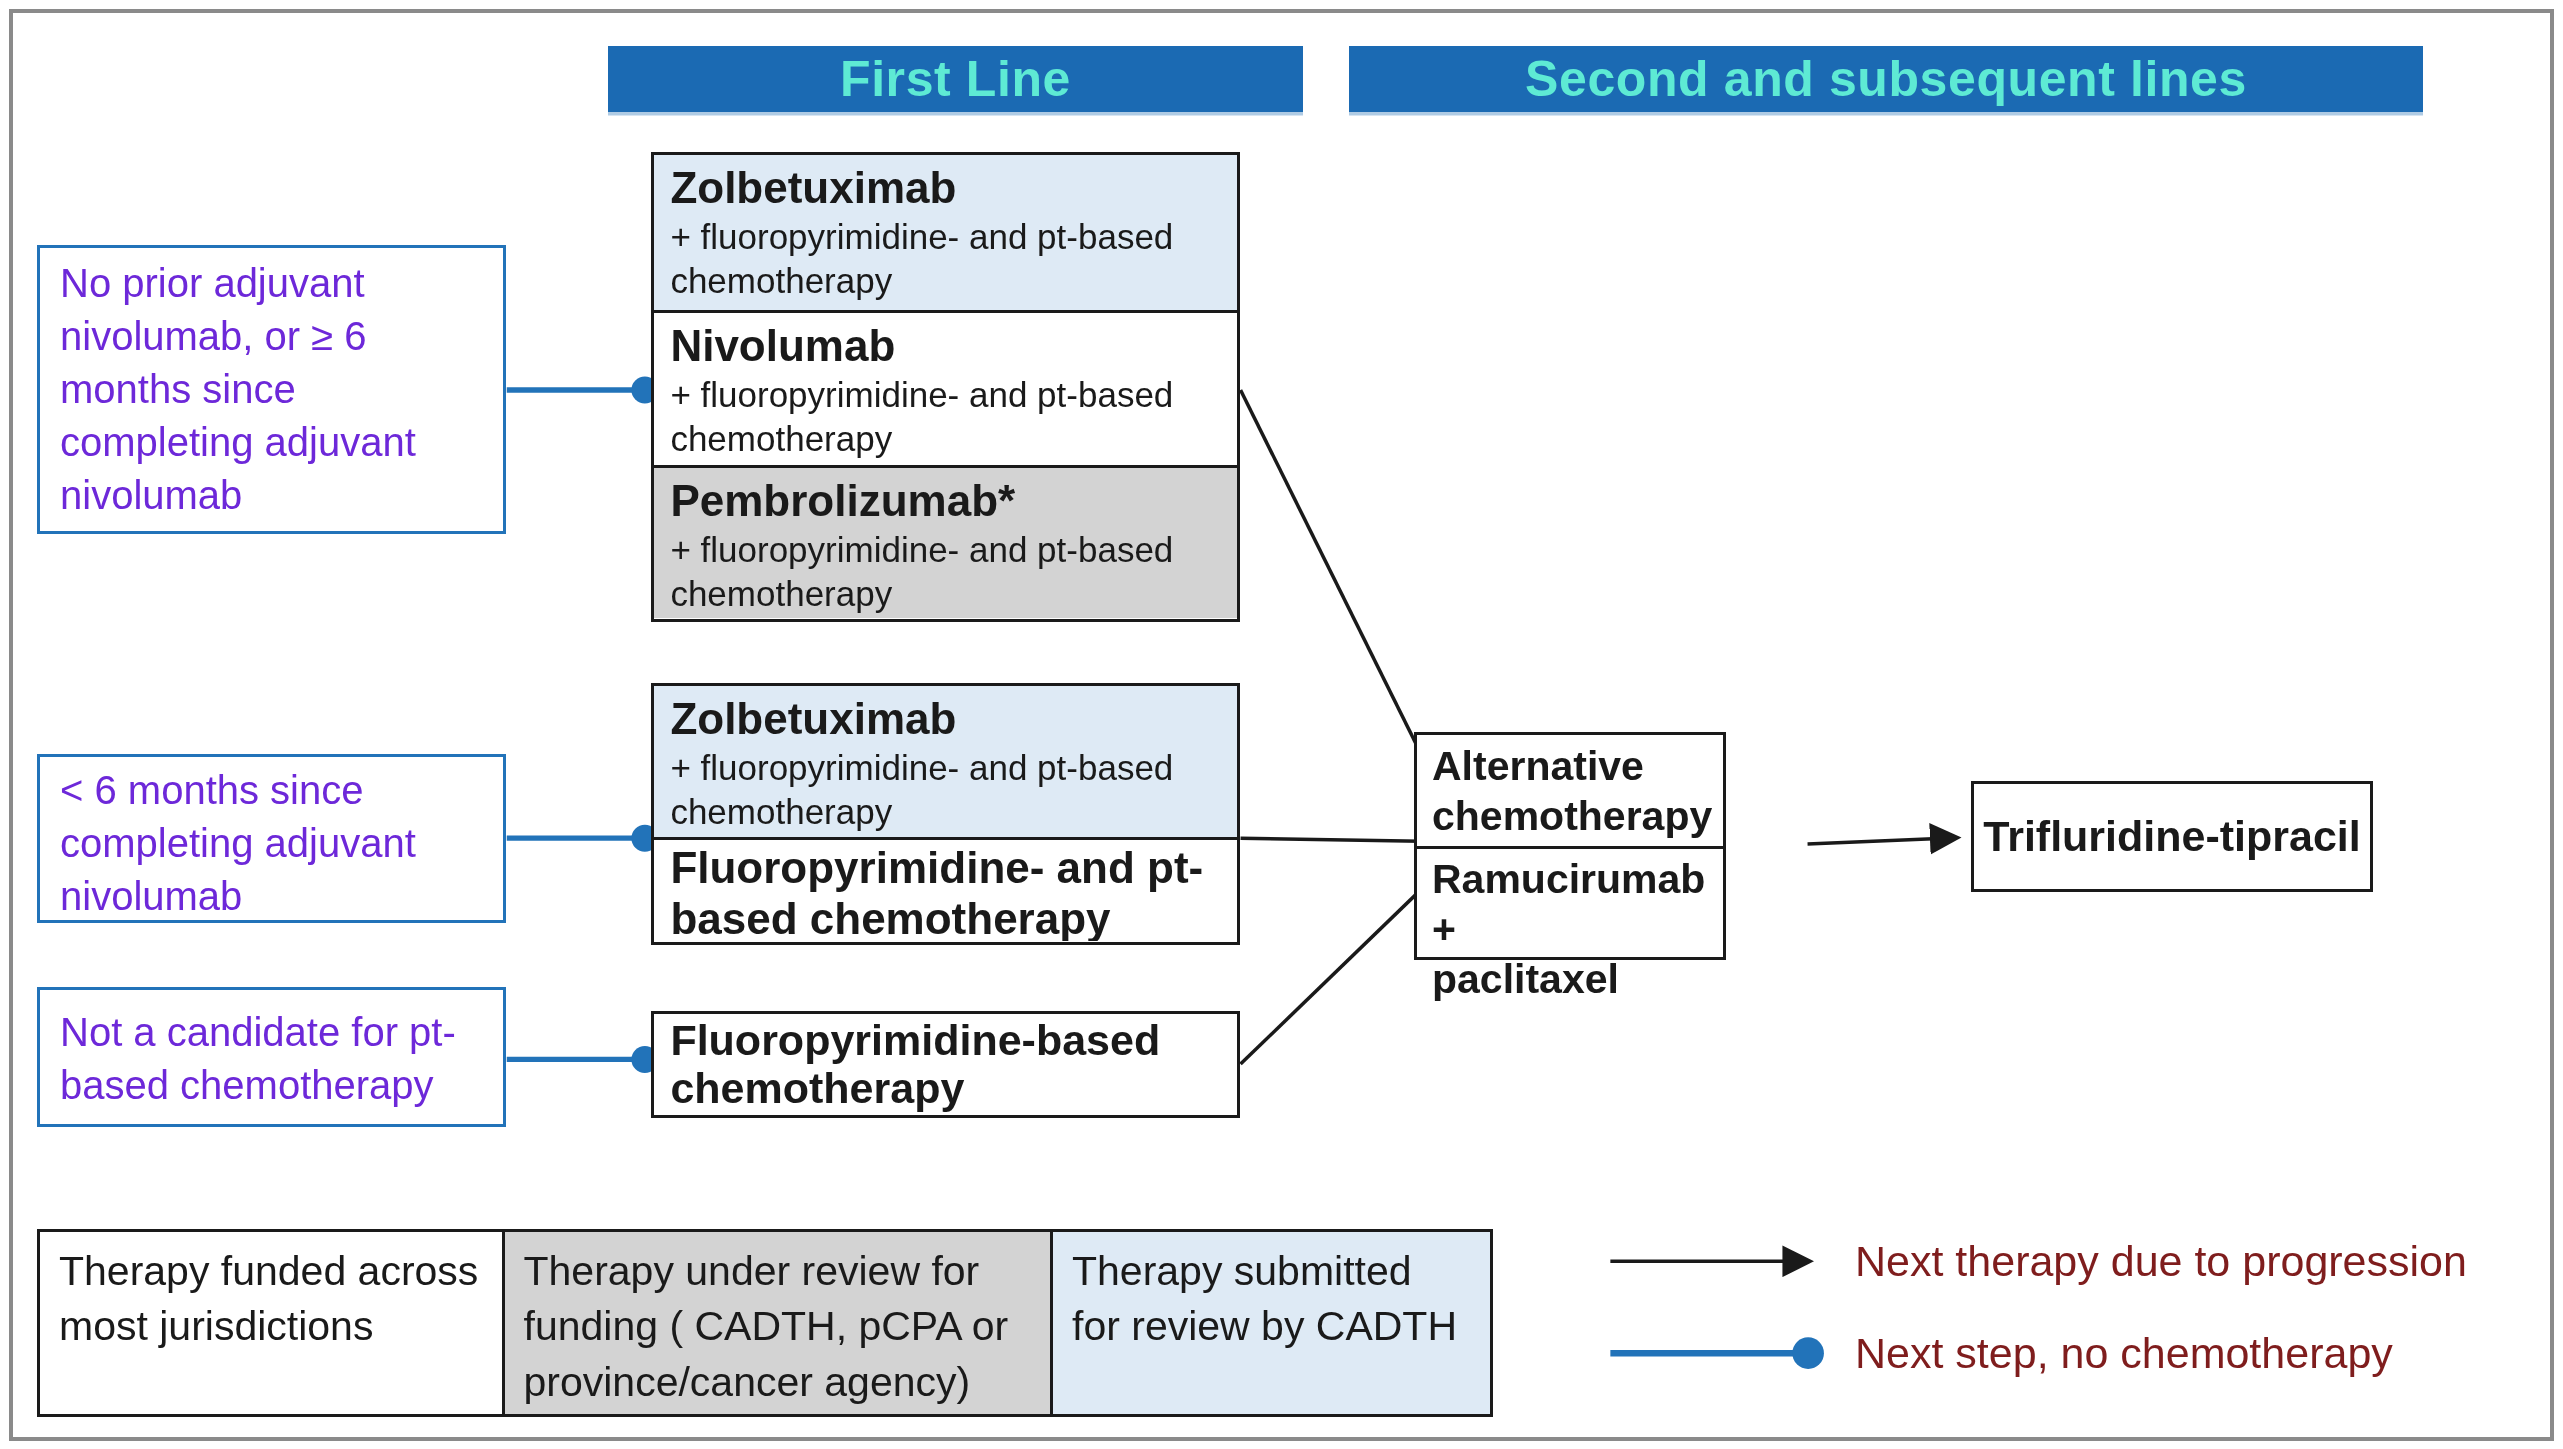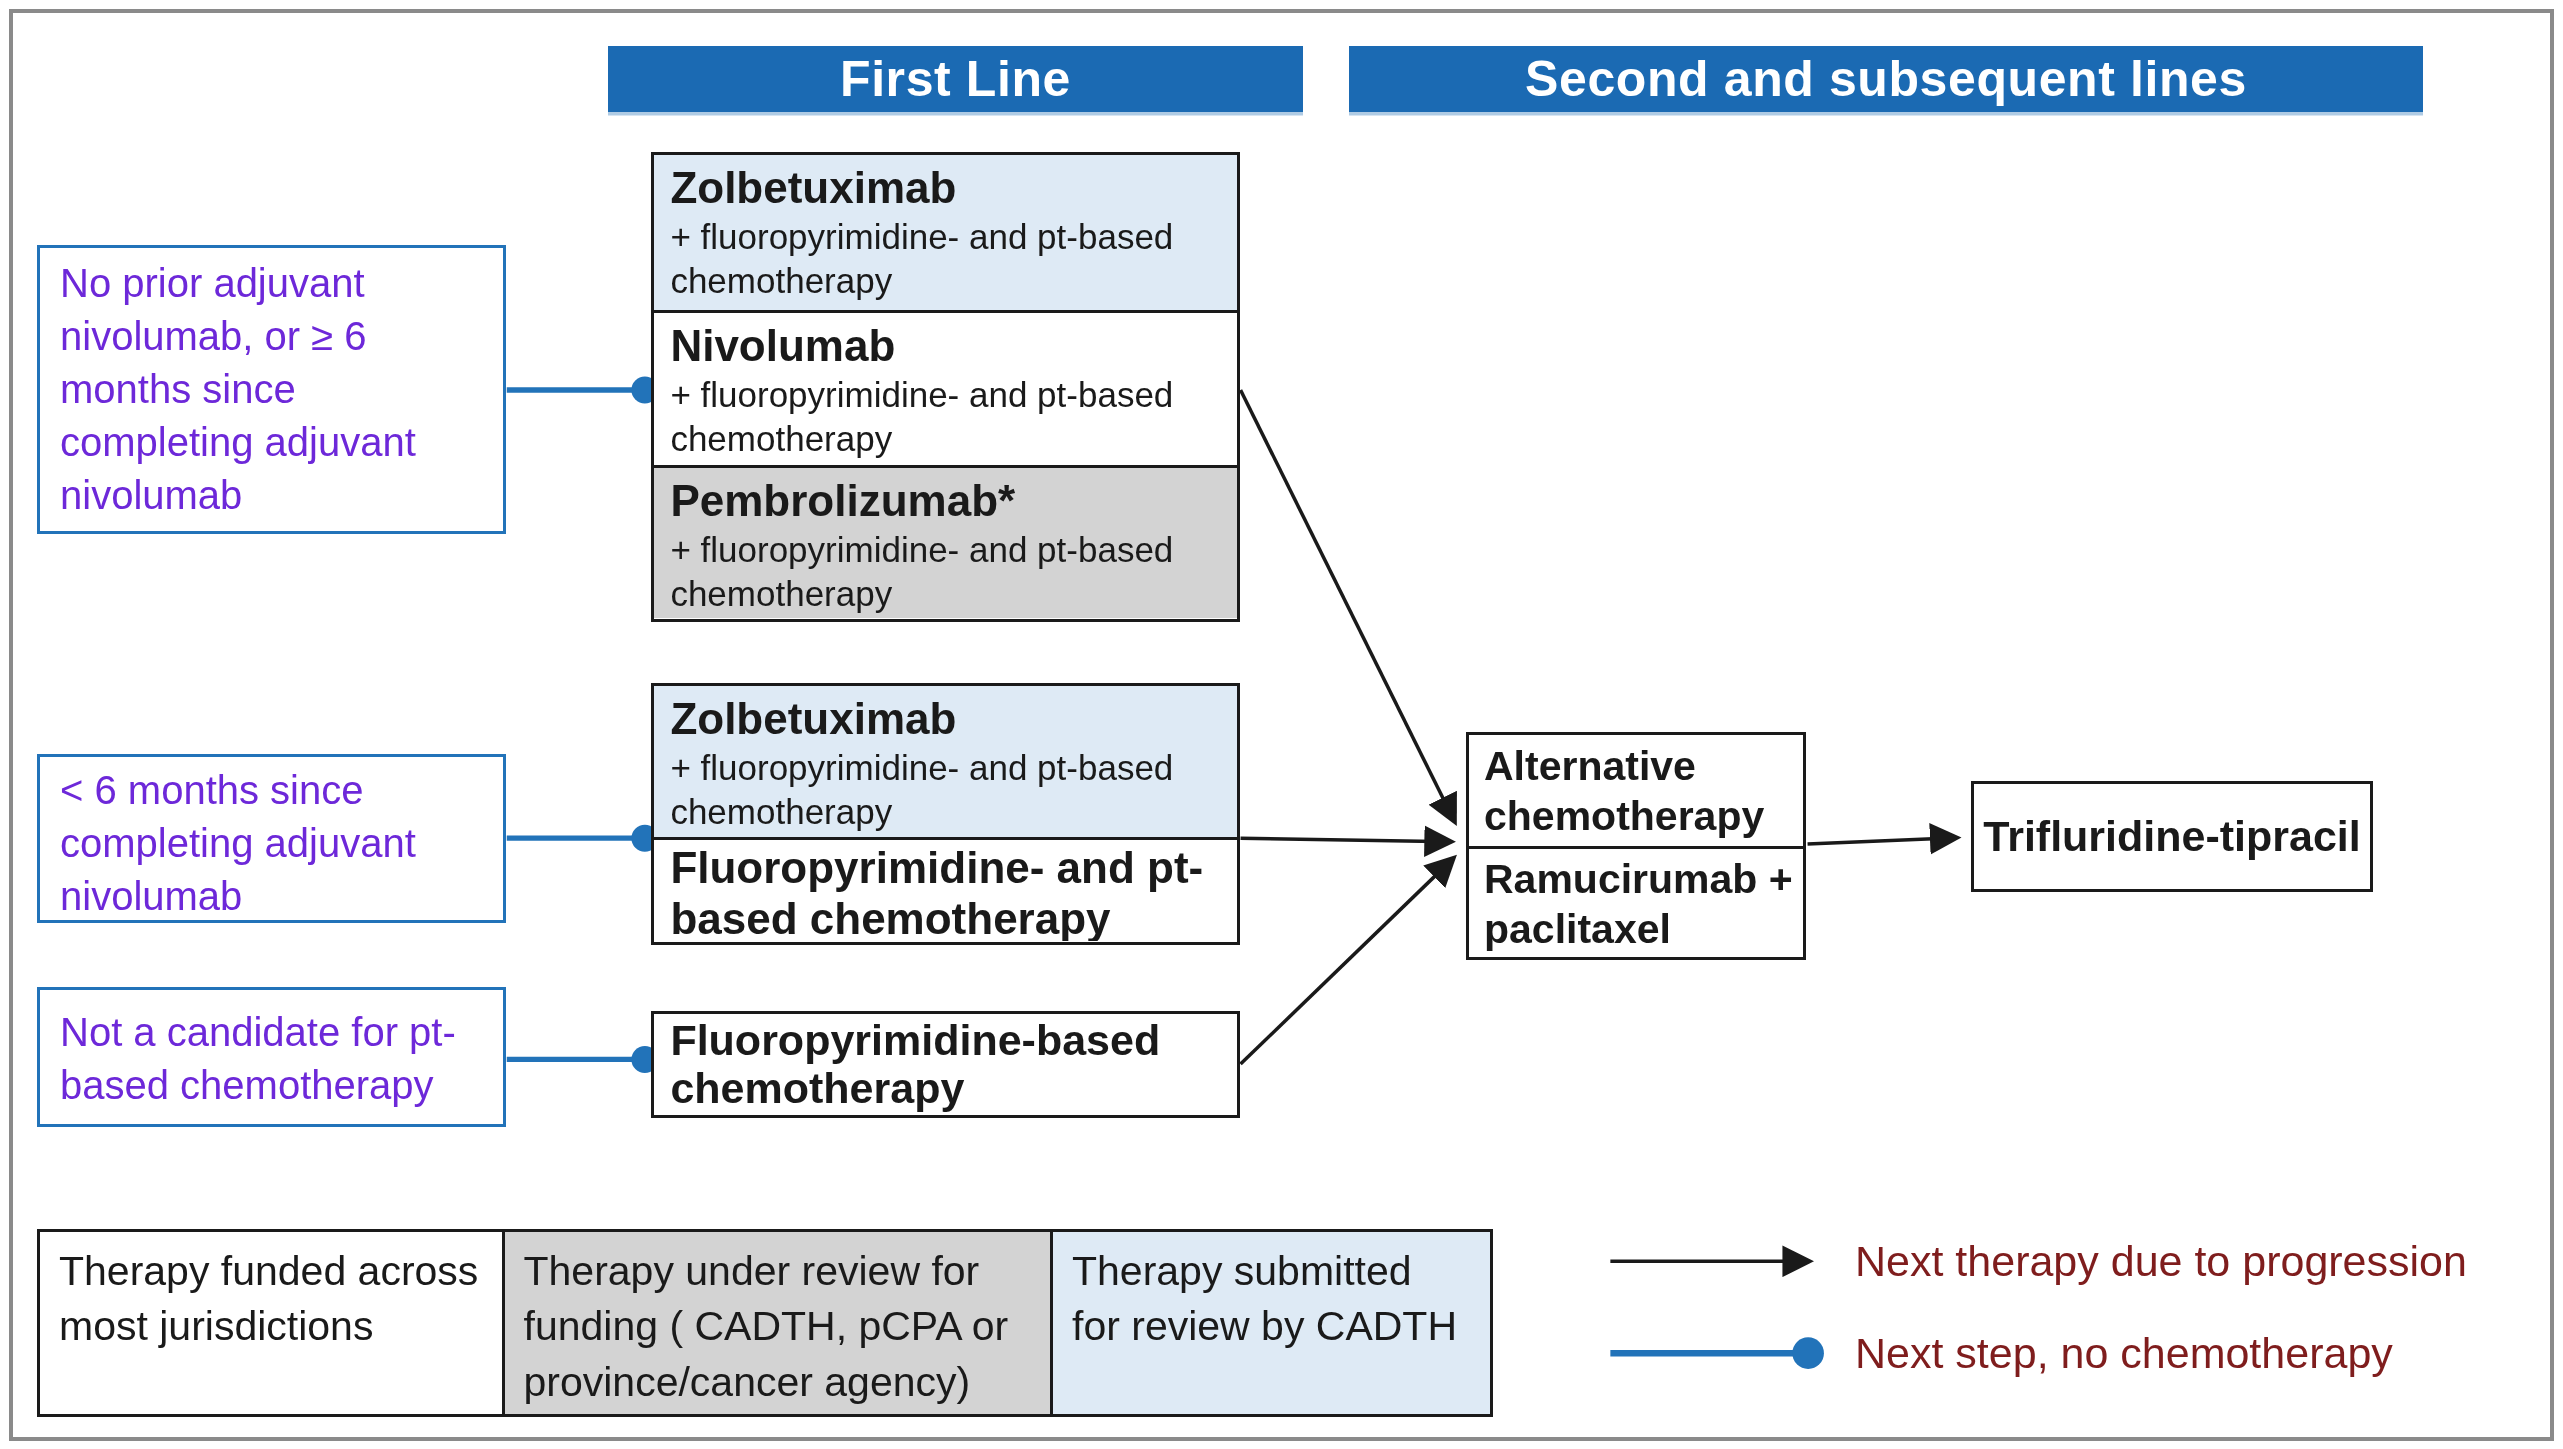--- a/index.html
+++ b/index.html
@@ -5,21 +5,21 @@
   html,body{margin:0;padding:0;background:#ffffff;}
   #app{
     position:relative;width:2563px;height:1450px;background:#ffffff;
     font-family:"Liberation Sans","DejaVu Sans",sans-serif;color:#1a1a1a;overflow:hidden;
   }
   .frame{position:absolute;left:9.4px;top:9.4px;right:9.4px;bottom:9.4px;border:4.1px solid #8a8a8a;}
   .preline{white-space:pre-line;}
   
   .bar{position:absolute;background:#1b6ab3;display:flex;align-items:center;justify-content:center;
        box-shadow:0 3.5px 0 rgba(27,106,179,.35);}
-  .bar-label{color:#ffffff;font-size:50px;font-weight:bold;letter-spacing:0.6px;}
+  .bar-label{color:#5eead4;font-size:50px;font-weight:bold;letter-spacing:0.6px;}
   
   .cond{position:absolute;background:#ffffff;border:3.5px solid #2273b9;color:#6d28d9;
         font-size:40px;line-height:1.32;padding:9.4px 14px 0 20px;box-sizing:border-box;}
   
   .group{position:absolute;border:3.5px solid #1a1a1a;box-sizing:border-box;background:#ffffff;}
   .opt{box-sizing:border-box;padding:5.9px 4.7px 0 16.4px;overflow:hidden;}
   .opt.divider{border-top:3.5px solid #1a1a1a;}
   .fill-funded{background:#ffffff;}
   .fill-review{background:#d3d3d3;}
   .fill-submitted{background:#deeaf5;}
@@ -125,21 +125,21 @@
     </div>
   </div>
 
   <div class="group" style="left:651px;top:1011px;width:589px;height:107px">
     <div class="opt fill-funded" style="height:100px;padding-top:2.3px">
       <div class="opt-title preline" style="font-size:43px;line-height:1.12">Fluoropyrimidine-based
 chemotherapy</div>
     </div>
   </div>
 
-  <div class="altbox" style="left:1466px;top:732px;width:340px;height:228px">
+  <div class="altbox" style="left:1414px;top:732px;width:312px;height:228px">
     <div class="alt-sec preline" style="height:111px">Alternative
 chemotherapy</div>
     <div class="alt-sec bottom preline" style="height:109px">Ramucirumab +
 paclitaxel</div>
   </div>
 
   <div class="trif" style="left:1971px;top:781px;width:402px;height:111px">
     <span>Trifluridine-tipracil</span>
   </div>
 

